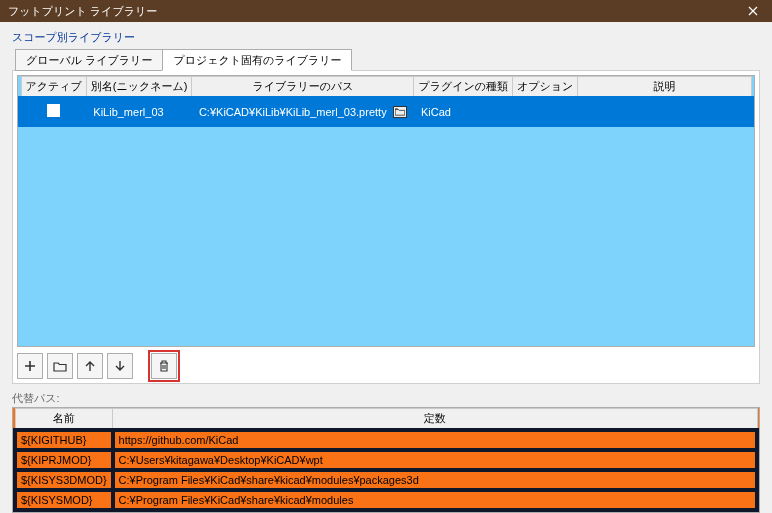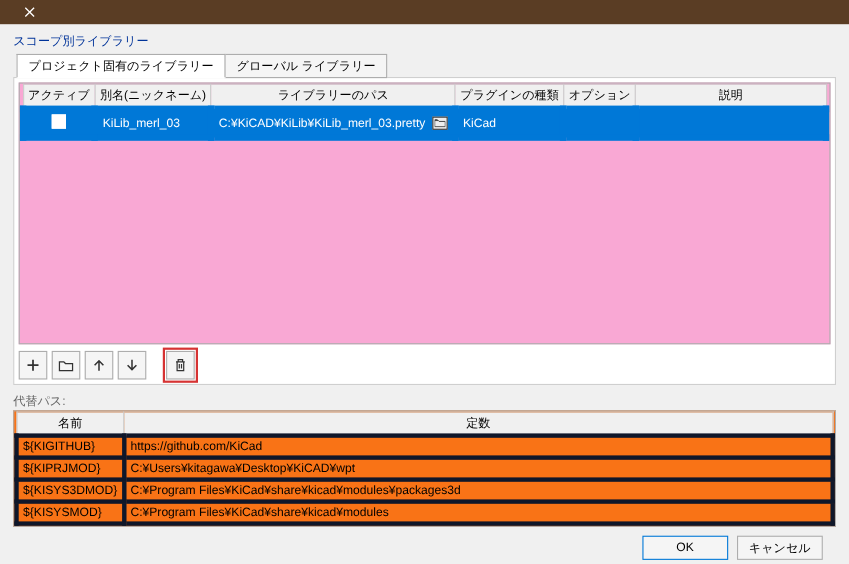--- a/index.html
+++ b/index.html
@@ -7,21 +7,21 @@
 .titlebar{background:#5a3d24;height:22px;display:flex;align-items:center;justify-content:space-between;color:#fff;padding:0 0 0 8px}
 .titlebar .close{width:38px;height:22px;display:flex;align-items:center;justify-content:center;cursor:pointer}
 .close svg{width:10px;height:10px}
 .content{padding:8px 12px 6px}
 .group-label{color:#003399;margin-bottom:2px}
 .tabrow{display:flex;margin:3px 3px 0}
 .tab{border:1px solid #adadad;padding:3px 10px 2px;background:#f5f5f5;cursor:pointer;position:relative;top:1px;margin-right:-1px}
 .tab.active{background:#fff;border-bottom-color:#fff;z-index:2}
 .inner{border:1px solid #cfcfcf;background:#fff;padding:4px}
 .file-line{padding:2px 2px 4px;color:#666}
-.tblwrap{border:1px solid #adadad;height:238px;overflow:auto;background:#f9a8d4}
+.tblwrap{border:1px solid #adadad;height:272px;overflow:auto;background:#7dd3fc}
 table{border-collapse:collapse;width:100%}
 th{background:#f0f0f0;border:1px solid #cacaca;font-weight:normal;padding:2px 4px;text-align:center;white-space:nowrap}
 td{border:6px solid #4c1d95;padding:2px 4px;white-space:nowrap}
 tr.sel td{background:#0078d7;color:#fff;border-color:#0078d7}
 .chk{display:inline-block;width:13px;height:13px;background:#fff;border:1px solid #888;position:relative}
 .chk.checked::after{content:"✓";position:absolute;top:-3px;left:0;color:#0078d7;font-size:11px;font-weight:bold}
 tr.sel .chk{border-color:#fff}
 tr.sel .chk.checked::after{color:#fff}
 .path-cell{display:flex;align-items:flex-end;justify-content:space-between;gap:4px}
 .browse{width:14px;height:12px;background:#eee;border:1px solid #333;display:flex;align-items:center;justify-content:center}
@@ -42,33 +42,34 @@
 .col-active{width:50px;text-align:center}
 .col-nick{width:94px}
 .col-path{width:222px}
 .col-plugin{width:80px}
 .col-opt{width:58px}
 </style>
 </head>
 <body>
 
 <div class="titlebar">
+  <span>フットプリント ライブラリー</span>
   <div class="close">
     <svg viewBox="0 0 10 10">
         <path d="M1 1 L9 9 M9 1 L1 9" stroke="#fff" stroke-width="1.2"></path>
       </svg>
   </div>
 </div>
 
 <div class="content">
   <div class="group-label">スコープ別ライブラリー</div>
 
   <div class="tabrow">
+    <div class="tab">グローバル ライブラリー</div>
     <div class="tab active">プロジェクト固有のライブラリー</div>
-    <div class="tab">グローバル ライブラリー</div>
   </div>
   <div class="inner">
     <div class="tblwrap">
       <table>
         <thead>
             <tr>
           <th class="col-active">アクティブ</th>
           <th class="col-nick">別名(ニックネーム)</th>
           <th class="col-path">ライブラリーのパス</th>
           <th class="col-plugin">プラグインの種類</th>

